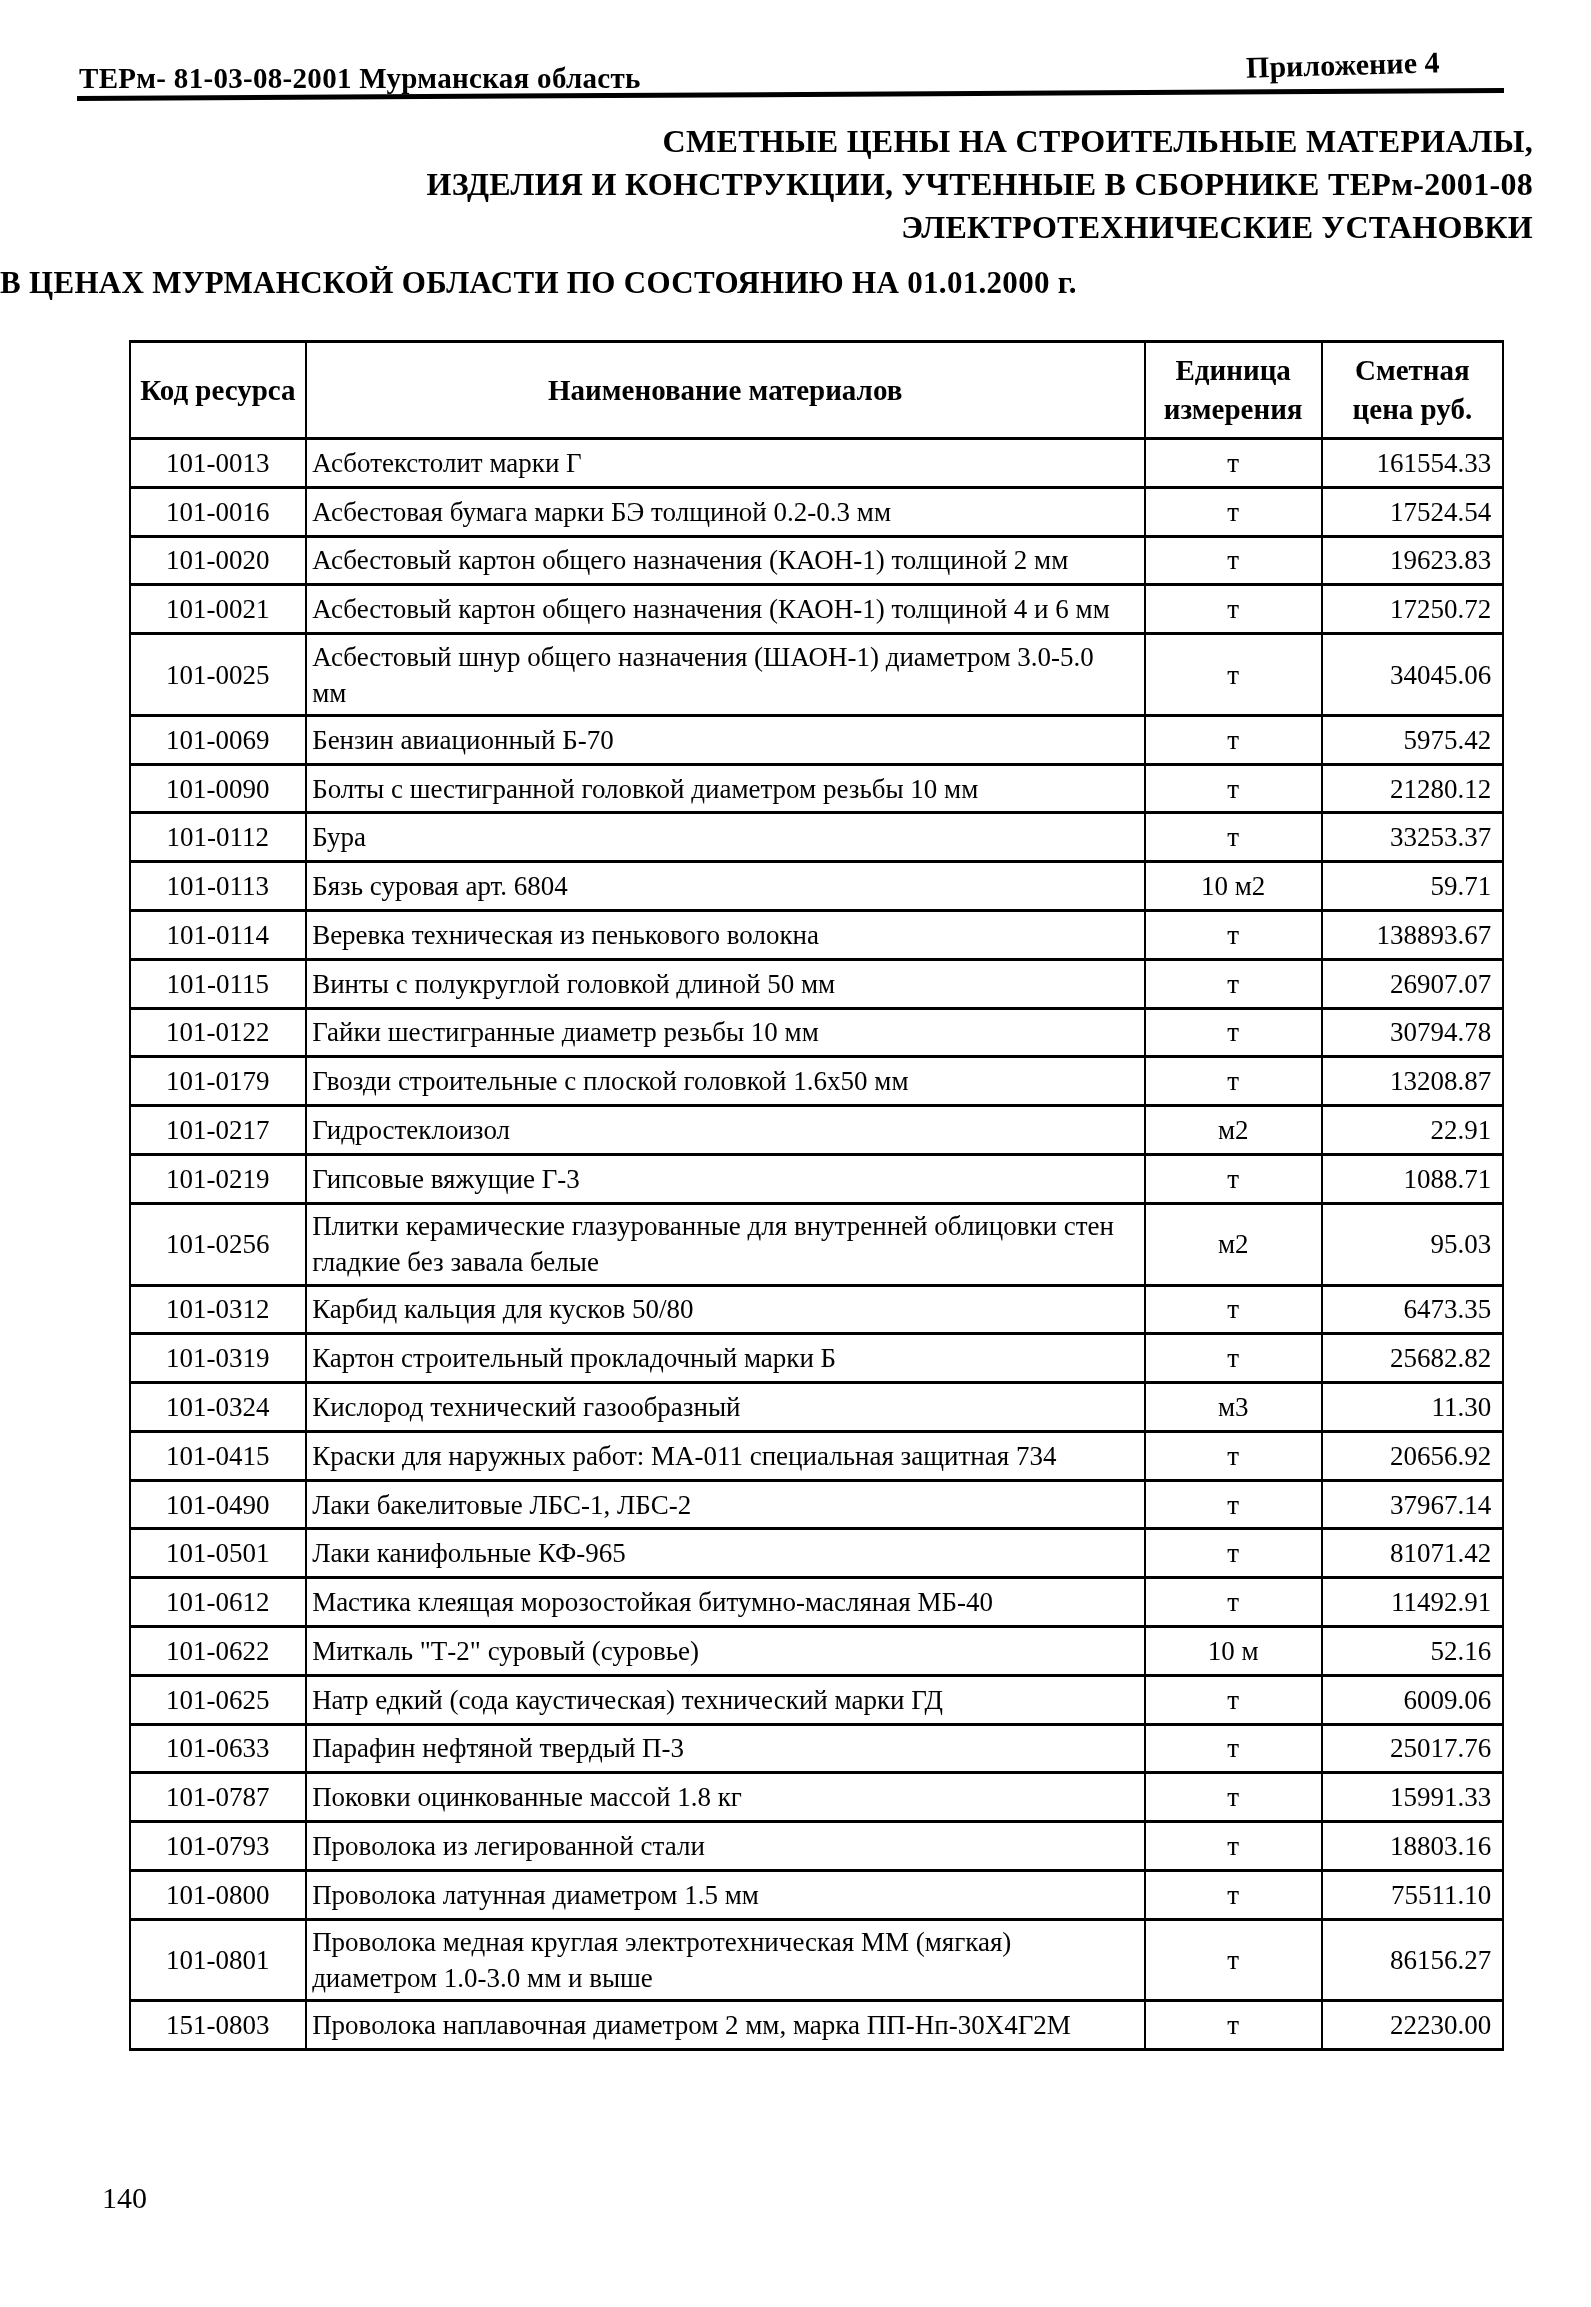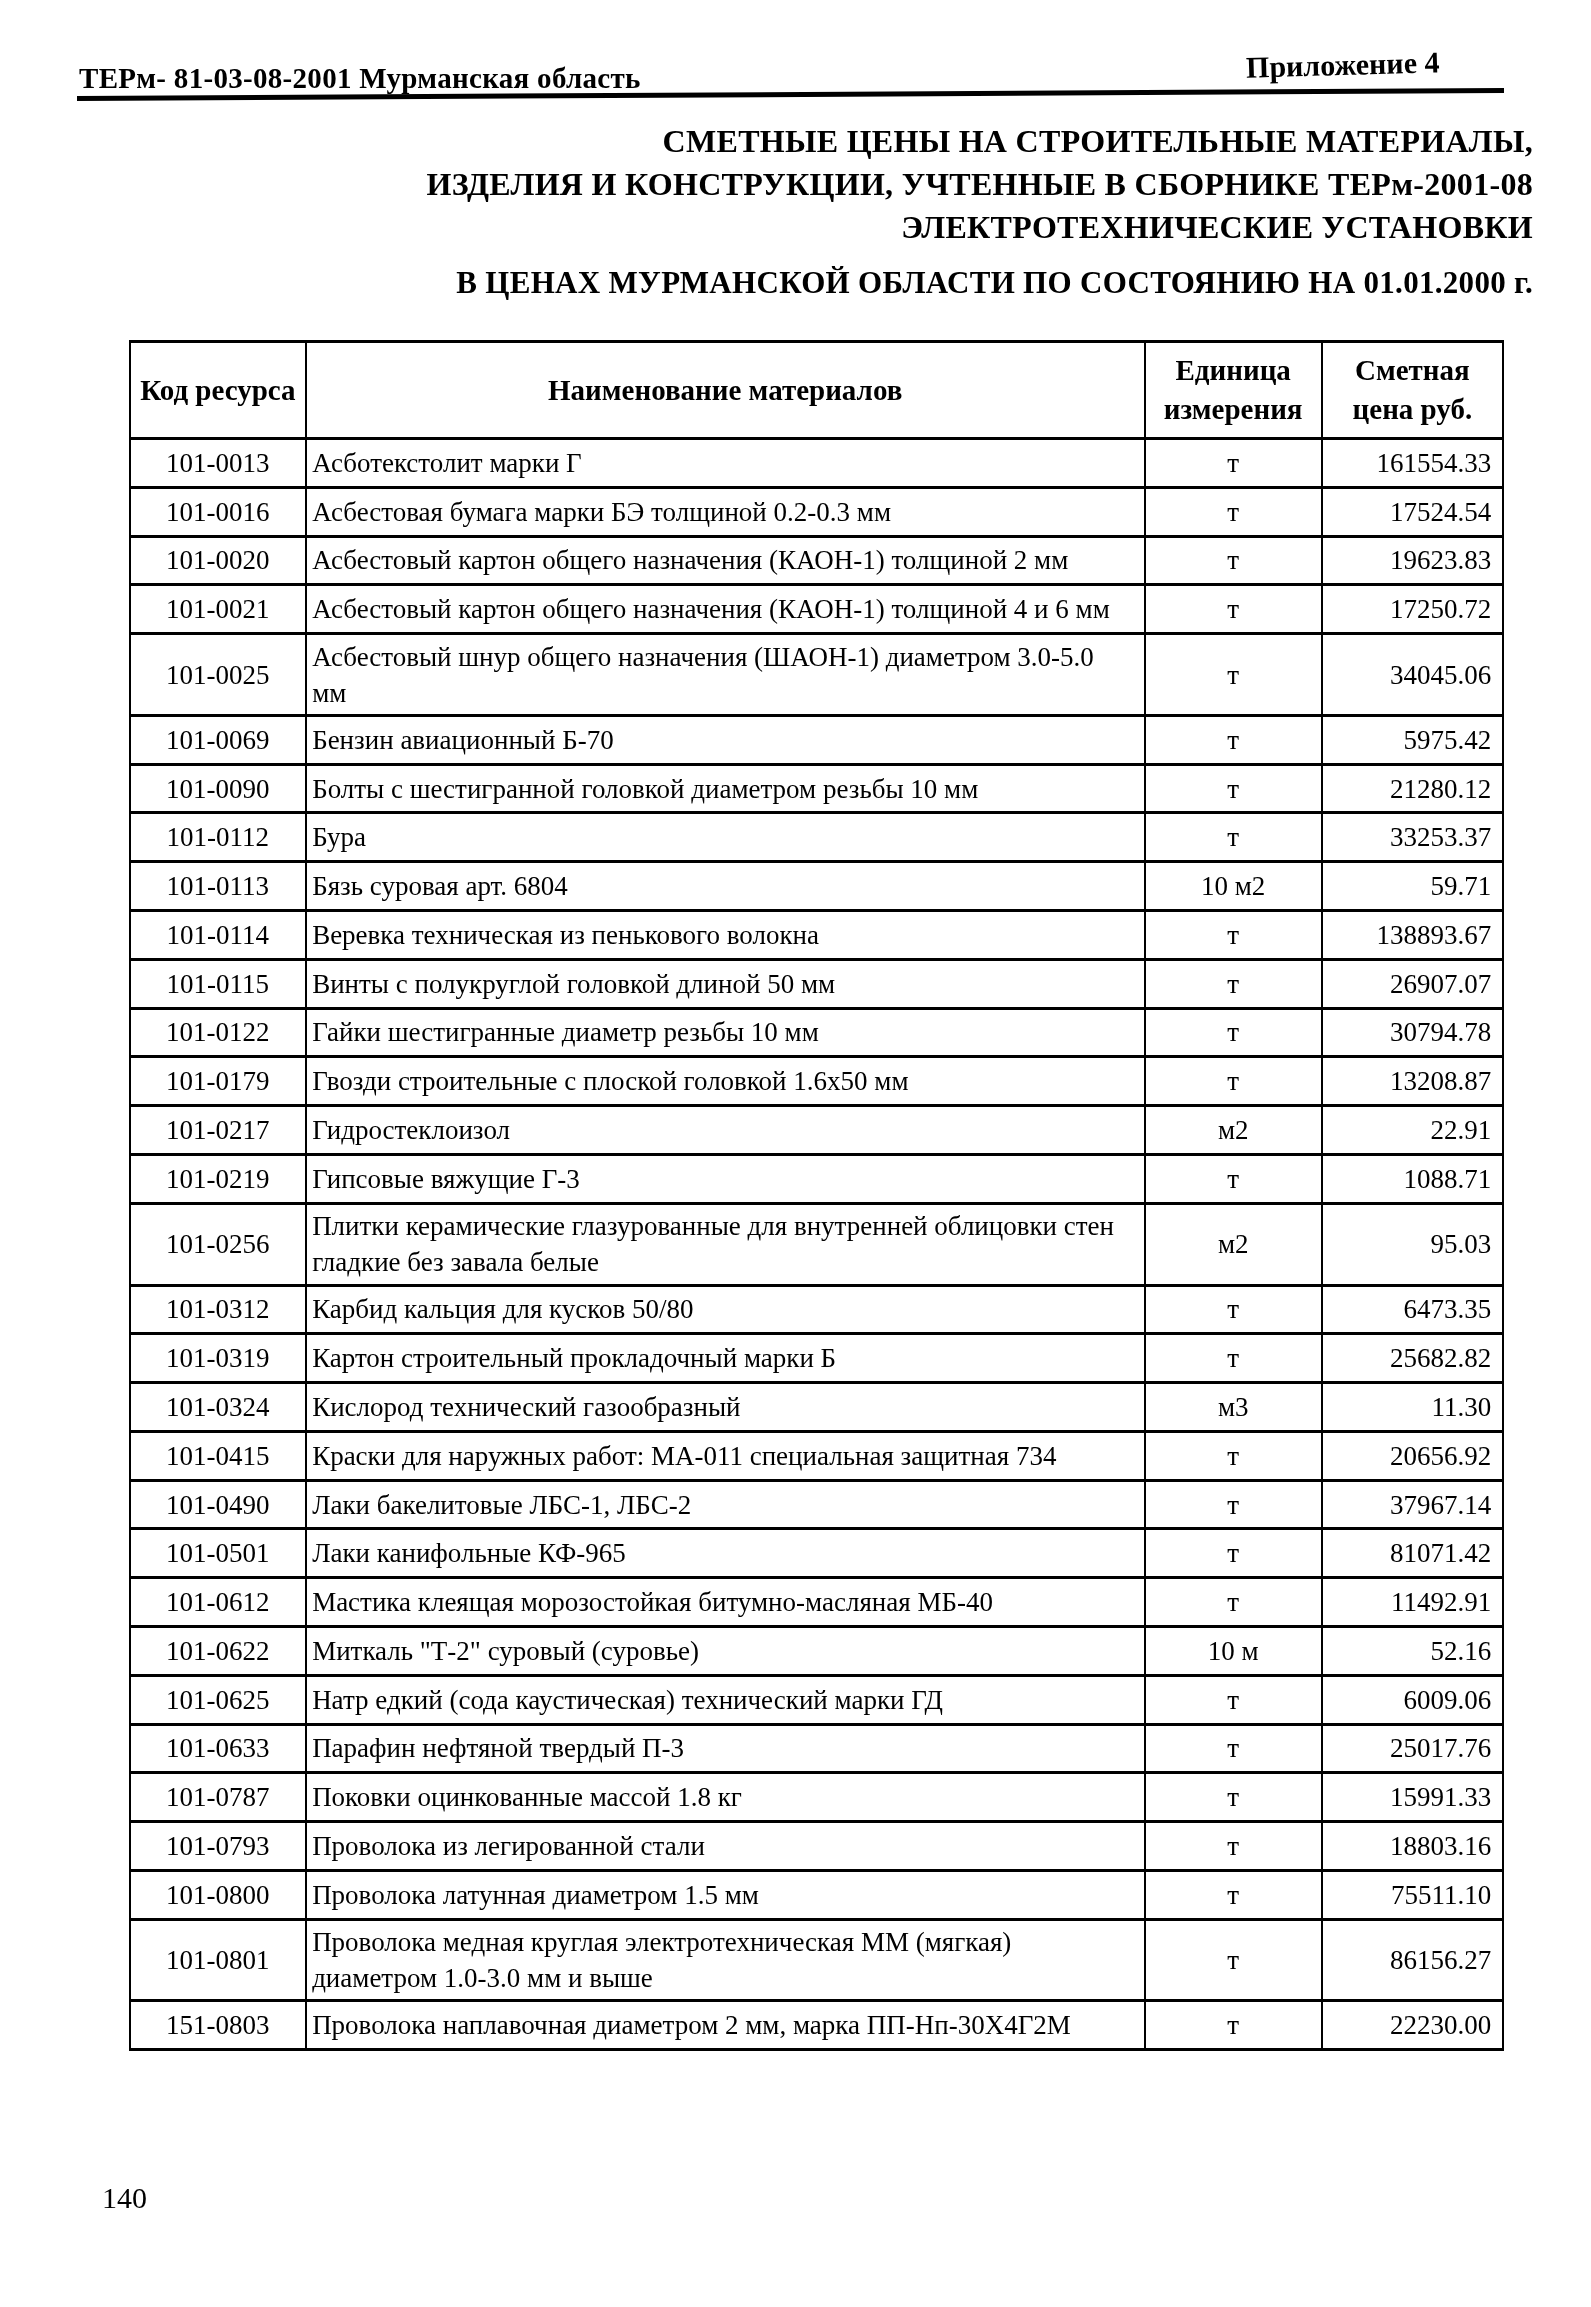--- a/index.html
+++ b/index.html
@@ -49,21 +49,21 @@
     font-weight: bold;
     line-height: 43px;
     letter-spacing: 0.3px;
     margin-top: 8px;
   }
   .doc-subtitle {
     position: absolute;
     top: 265px;
     left: 0;
     width: 100%;
-    text-align: right;
+    text-align: left;
     font-size: 31px;
     font-weight: bold;
     letter-spacing: 0.3px;
   }
   
   .materials-table {
     position: absolute;
     left: 129px;
     top: 340px;
     width: 1375px;

